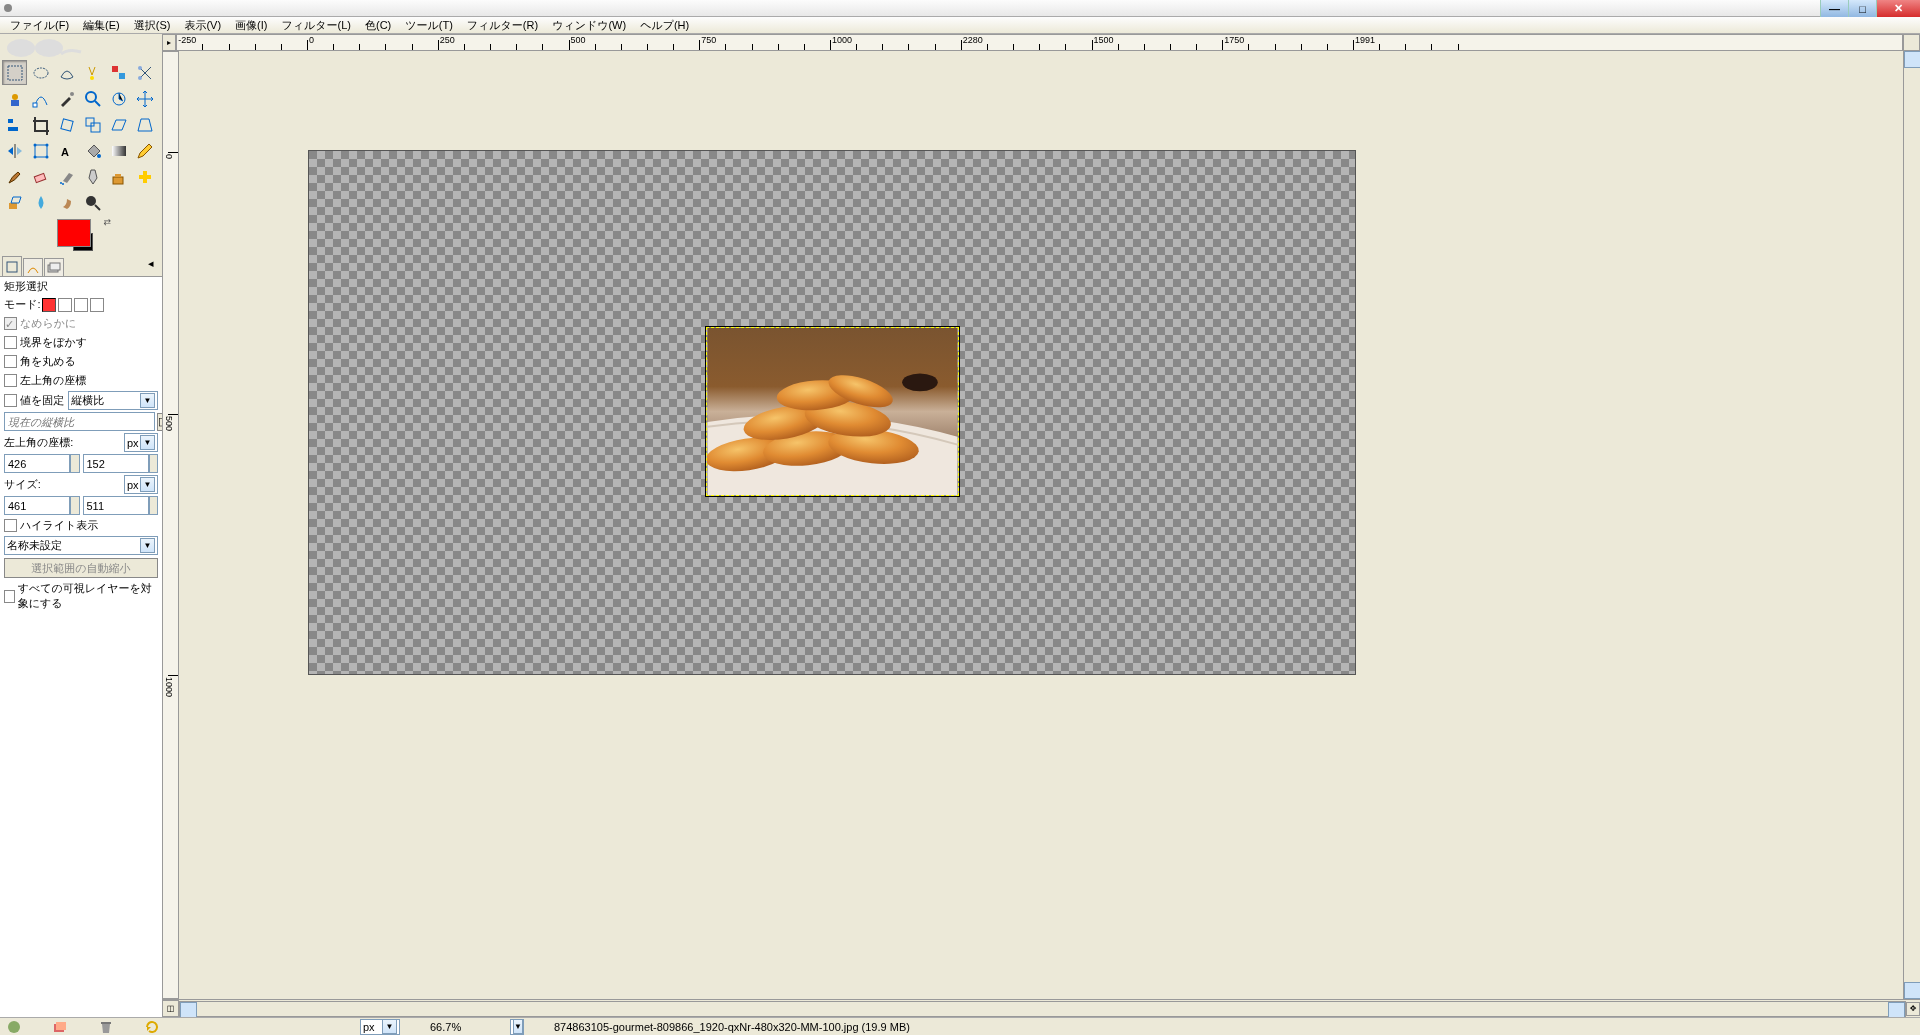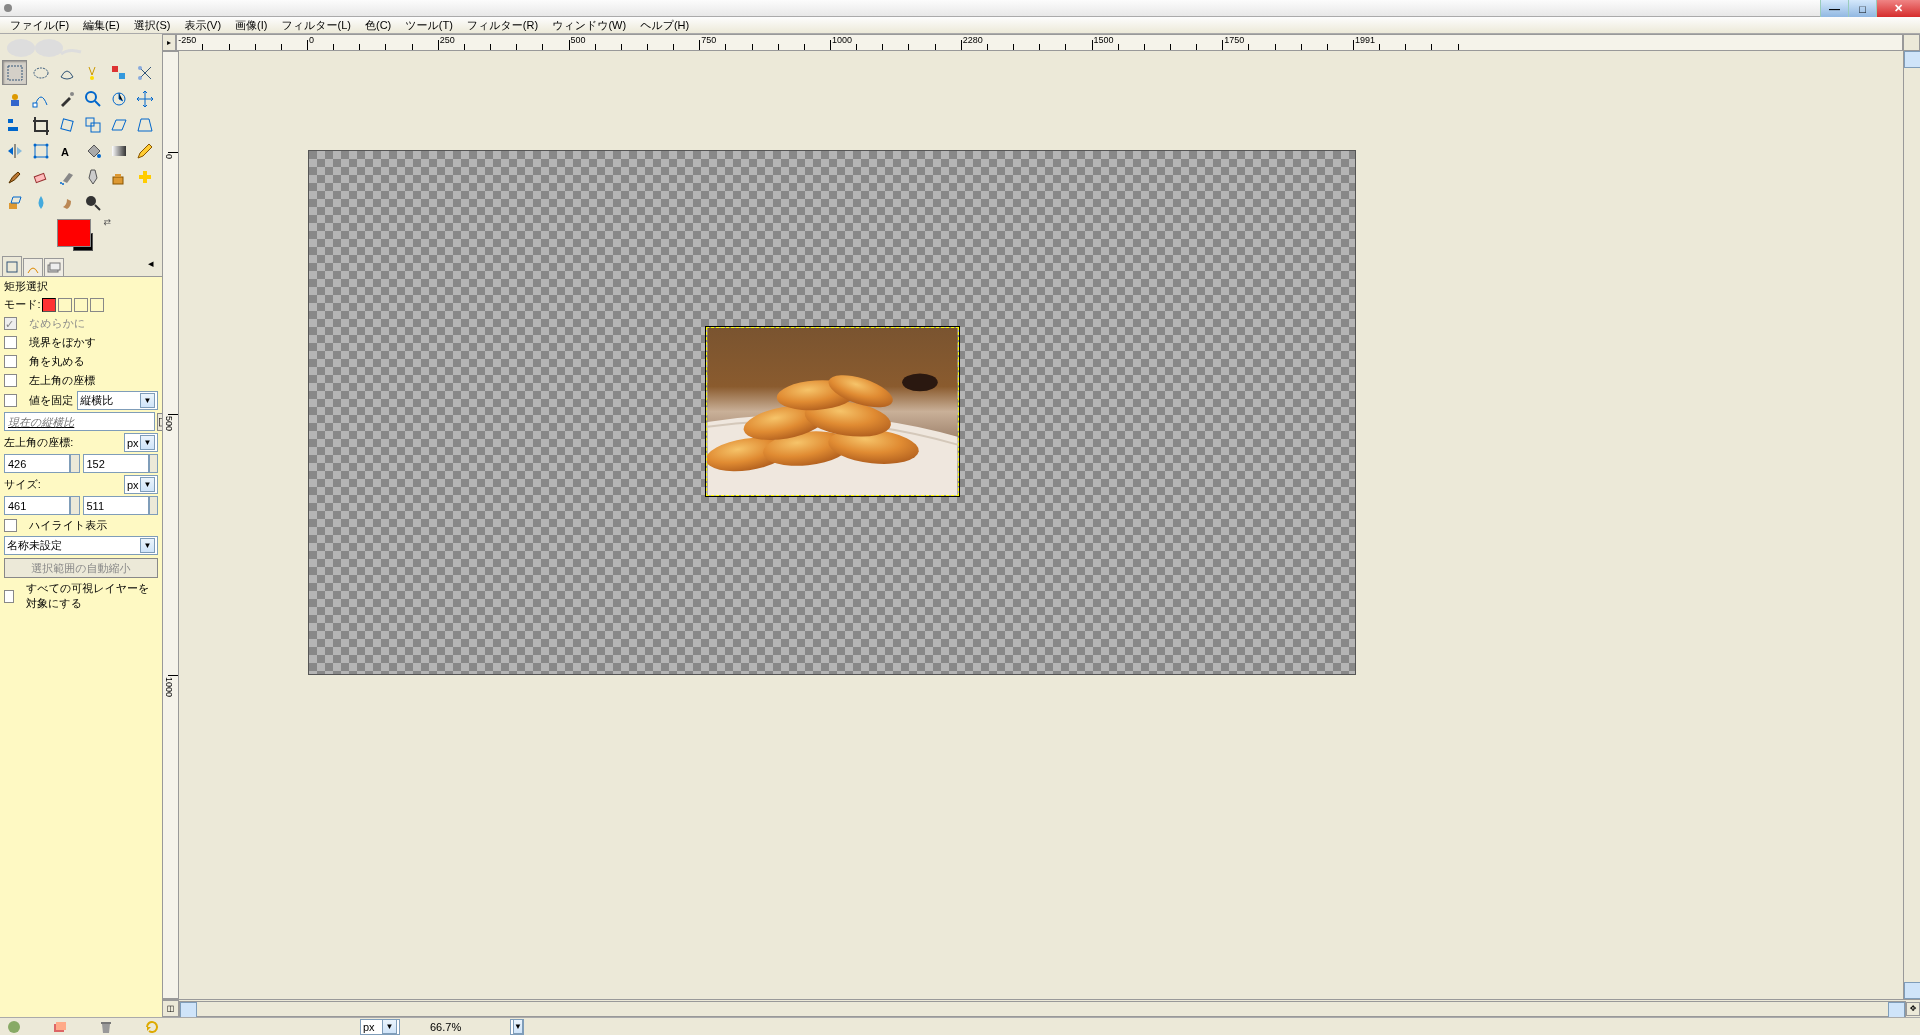--- a/index.html
+++ b/index.html
@@ -22,31 +22,31 @@
 .toolbtn.sel { border:1px solid #888; background:#d4d0c8; box-shadow:inset 1px 1px 2px rgba(0,0,0,.3); }
 .toolbtn svg { width:20px; height:20px; }
 .fgbg { position:relative; width:40px; height:34px; margin:4px 0 0 55px; }
 .fgbg .bg { position:absolute; left:16px; top:14px; width:20px; height:18px; background:#000; border:1px solid #555; }
 .fgbg .fg { position:absolute; left:0; top:0; width:34px; height:28px; background:#f00; border:1px solid #888; }
 .fgbg .sw { position:absolute; right:-14px; top:-2px; font-size:9px; color:#555; }
 .tabs { height:22px; display:flex; align-items:flex-end; border-bottom:1px solid #999; padding:0 2px; position:relative; }
 .tabs .tab { width:20px; height:18px; border:1px solid #999; border-bottom:none; margin-right:1px; display:flex; align-items:center; justify-content:center; background:#f0ede4; }
 .tabs .tab.act { background:#ece9d8; height:20px; }
 .tabs .cfg { position:absolute; right:2px; top:2px; width:12px; height:12px; }
-.opts { padding:2px 4px; background:#fef9c3; overflow:hidden; flex:1; }
+.opts { padding:2px 4px; background:#ffffff; overflow:hidden; flex:1; }
 .optrow { display:flex; align-items:center; margin:2px 0; min-height:17px; }
-.optrow label { margin-left:12px; }
+.optrow label { margin-left:3px; }
 .chk { width:13px; height:13px; border:1px solid #888; background:#fff; display:inline-block; }
 .chk.dis { background:#eee; }
 .optrow.dis { color:#888; }
 .modebtn { width:14px; height:14px; border:1px solid #888; margin:0 1px; display:inline-block; }
 .modebtn.red { background:#f33; border:1px inset #555; }
 .combo { border:1px solid #7f9db9; background:#fff; height:19px; display:flex; align-items:center; padding:0 2px; }
 .combo .arr { width:15px; height:15px; background:linear-gradient(#ebf4fc,#cfe4f9); border:1px solid #7f9db9; margin-left:auto; display:flex; align-items:center; justify-content:center; font-size:8px; }
-.txtinp { border:1px solid #7f9db9; background:#fff; height:19px; padding:1px 3px; font-style:italic; flex:1;text-decoration:underline; }
+.txtinp { border:1px solid #7f9db9; background:#fff; height:19px; padding:1px 3px; font-style:italic; flex:1; }
 .numinp { border:1px solid #7f9db9; background:#fff; height:19px; width:66px; padding:1px 3px; }
 .spin { width:12px; height:19px; border:1px solid #7f9db9; background:#ece9d8; }
 .smbtn { width:18px; height:18px; border:1px solid #888; background:#ece9d8; margin-left:2px; display:flex; align-items:center; justify-content:center; }
 .widebtn { border:1px solid #888; background:#ece9d8; width:100%; height:20px; text-align:center; padding-top:2px; color:#888; margin:3px 0; }
 .canvascol { flex:1; background:#ece9d8; display:flex; flex-direction:column; position:relative; }
 .rulerrow { display:flex; height:17px; }
 .corner { width:17px; height:17px; border:1px solid #999; background:#ece9d8; }
 .navx { width:14px; height:17px; border:1px solid #999; background:#ece9d8; display:flex; align-items:center; justify-content:center; font-size:8px; }
 .hruler { flex:1; border:1px solid #999; background:#f5f3ea; position:relative; overflow:hidden; }
 .hruler .tick { position:absolute; bottom:0; width:1px; height:6px; background:#000; }
@@ -562,13 +562,14 @@
   <div style="flex:0 0 60px"></div>
   <div class="cell" style="width:50px"></div>
   <div class="combo" style="width:40px;height:16px">
       <span>px</span>
       <span class="arr">▼</span>
     </div>
   <div class="cell" style="width:50px"><span>66.7%</span></div>
   <div class="combo" style="width:14px;height:16px">
       <span class="arr">▼</span>
     </div>
+  <div class="cell" style="flex:1">874863105-gourmet-809866_1920-qxNr-480x320-MM-100.jpg (19.9 MB)</div>
 </div>
 
 </body></html>

